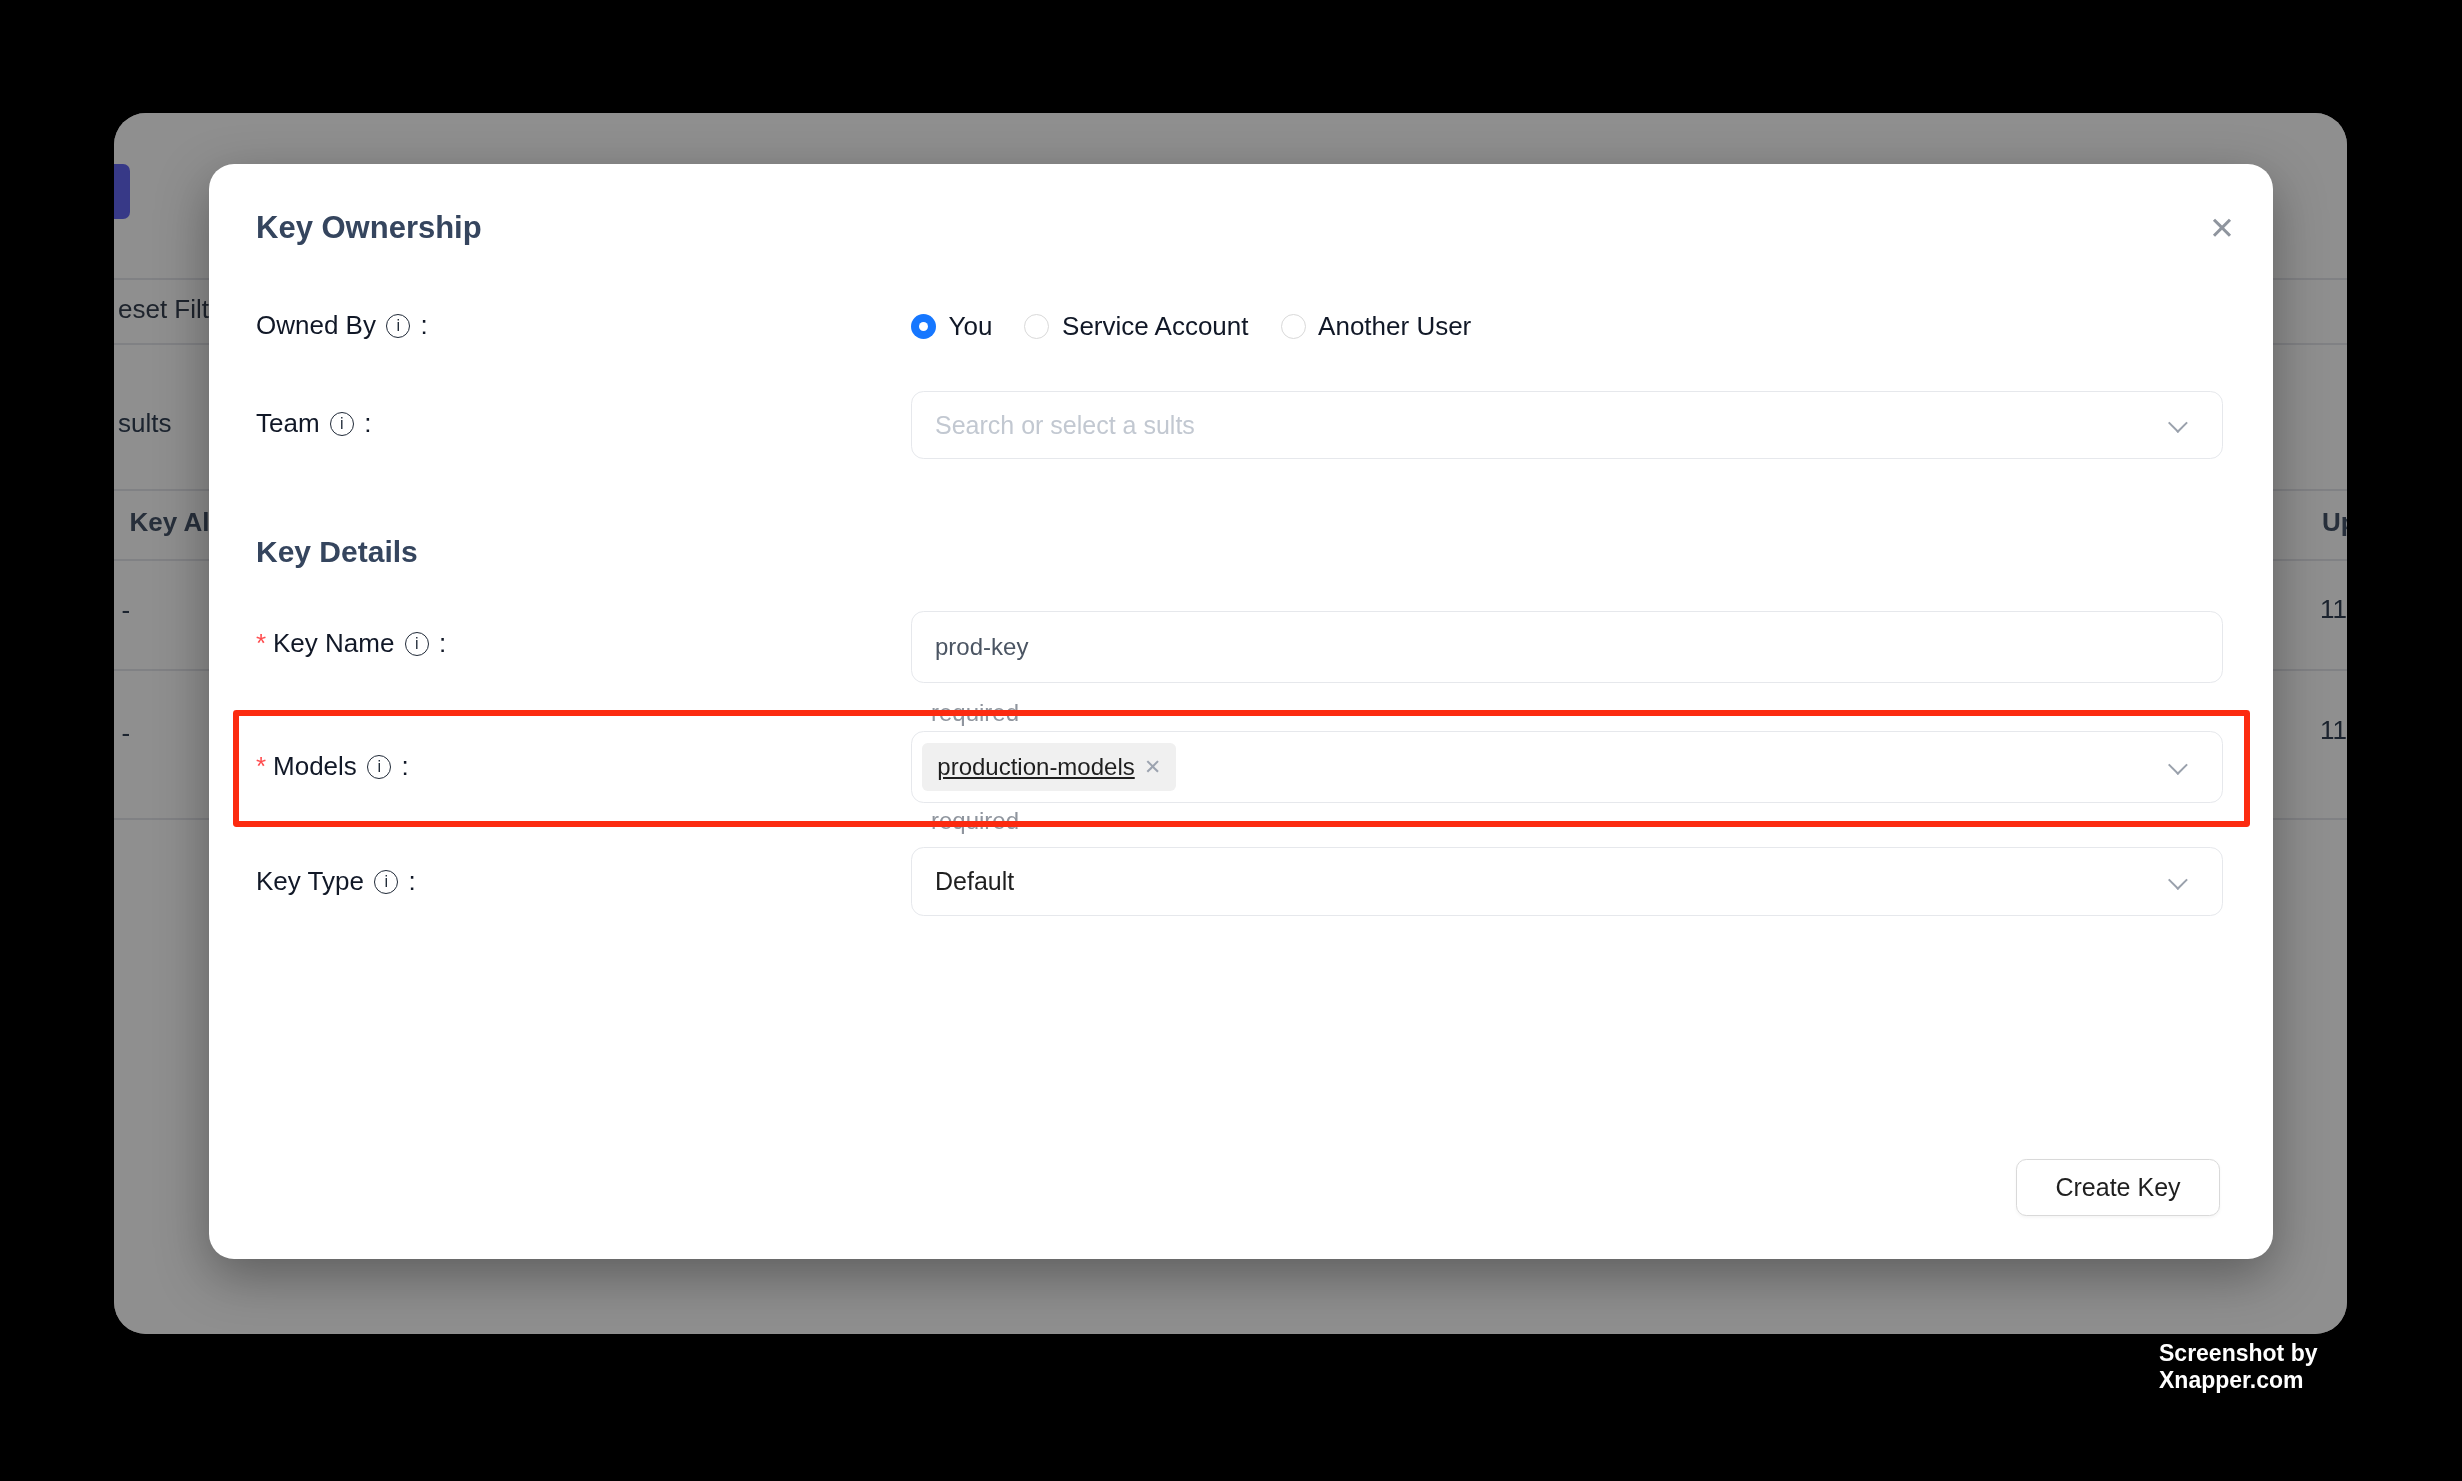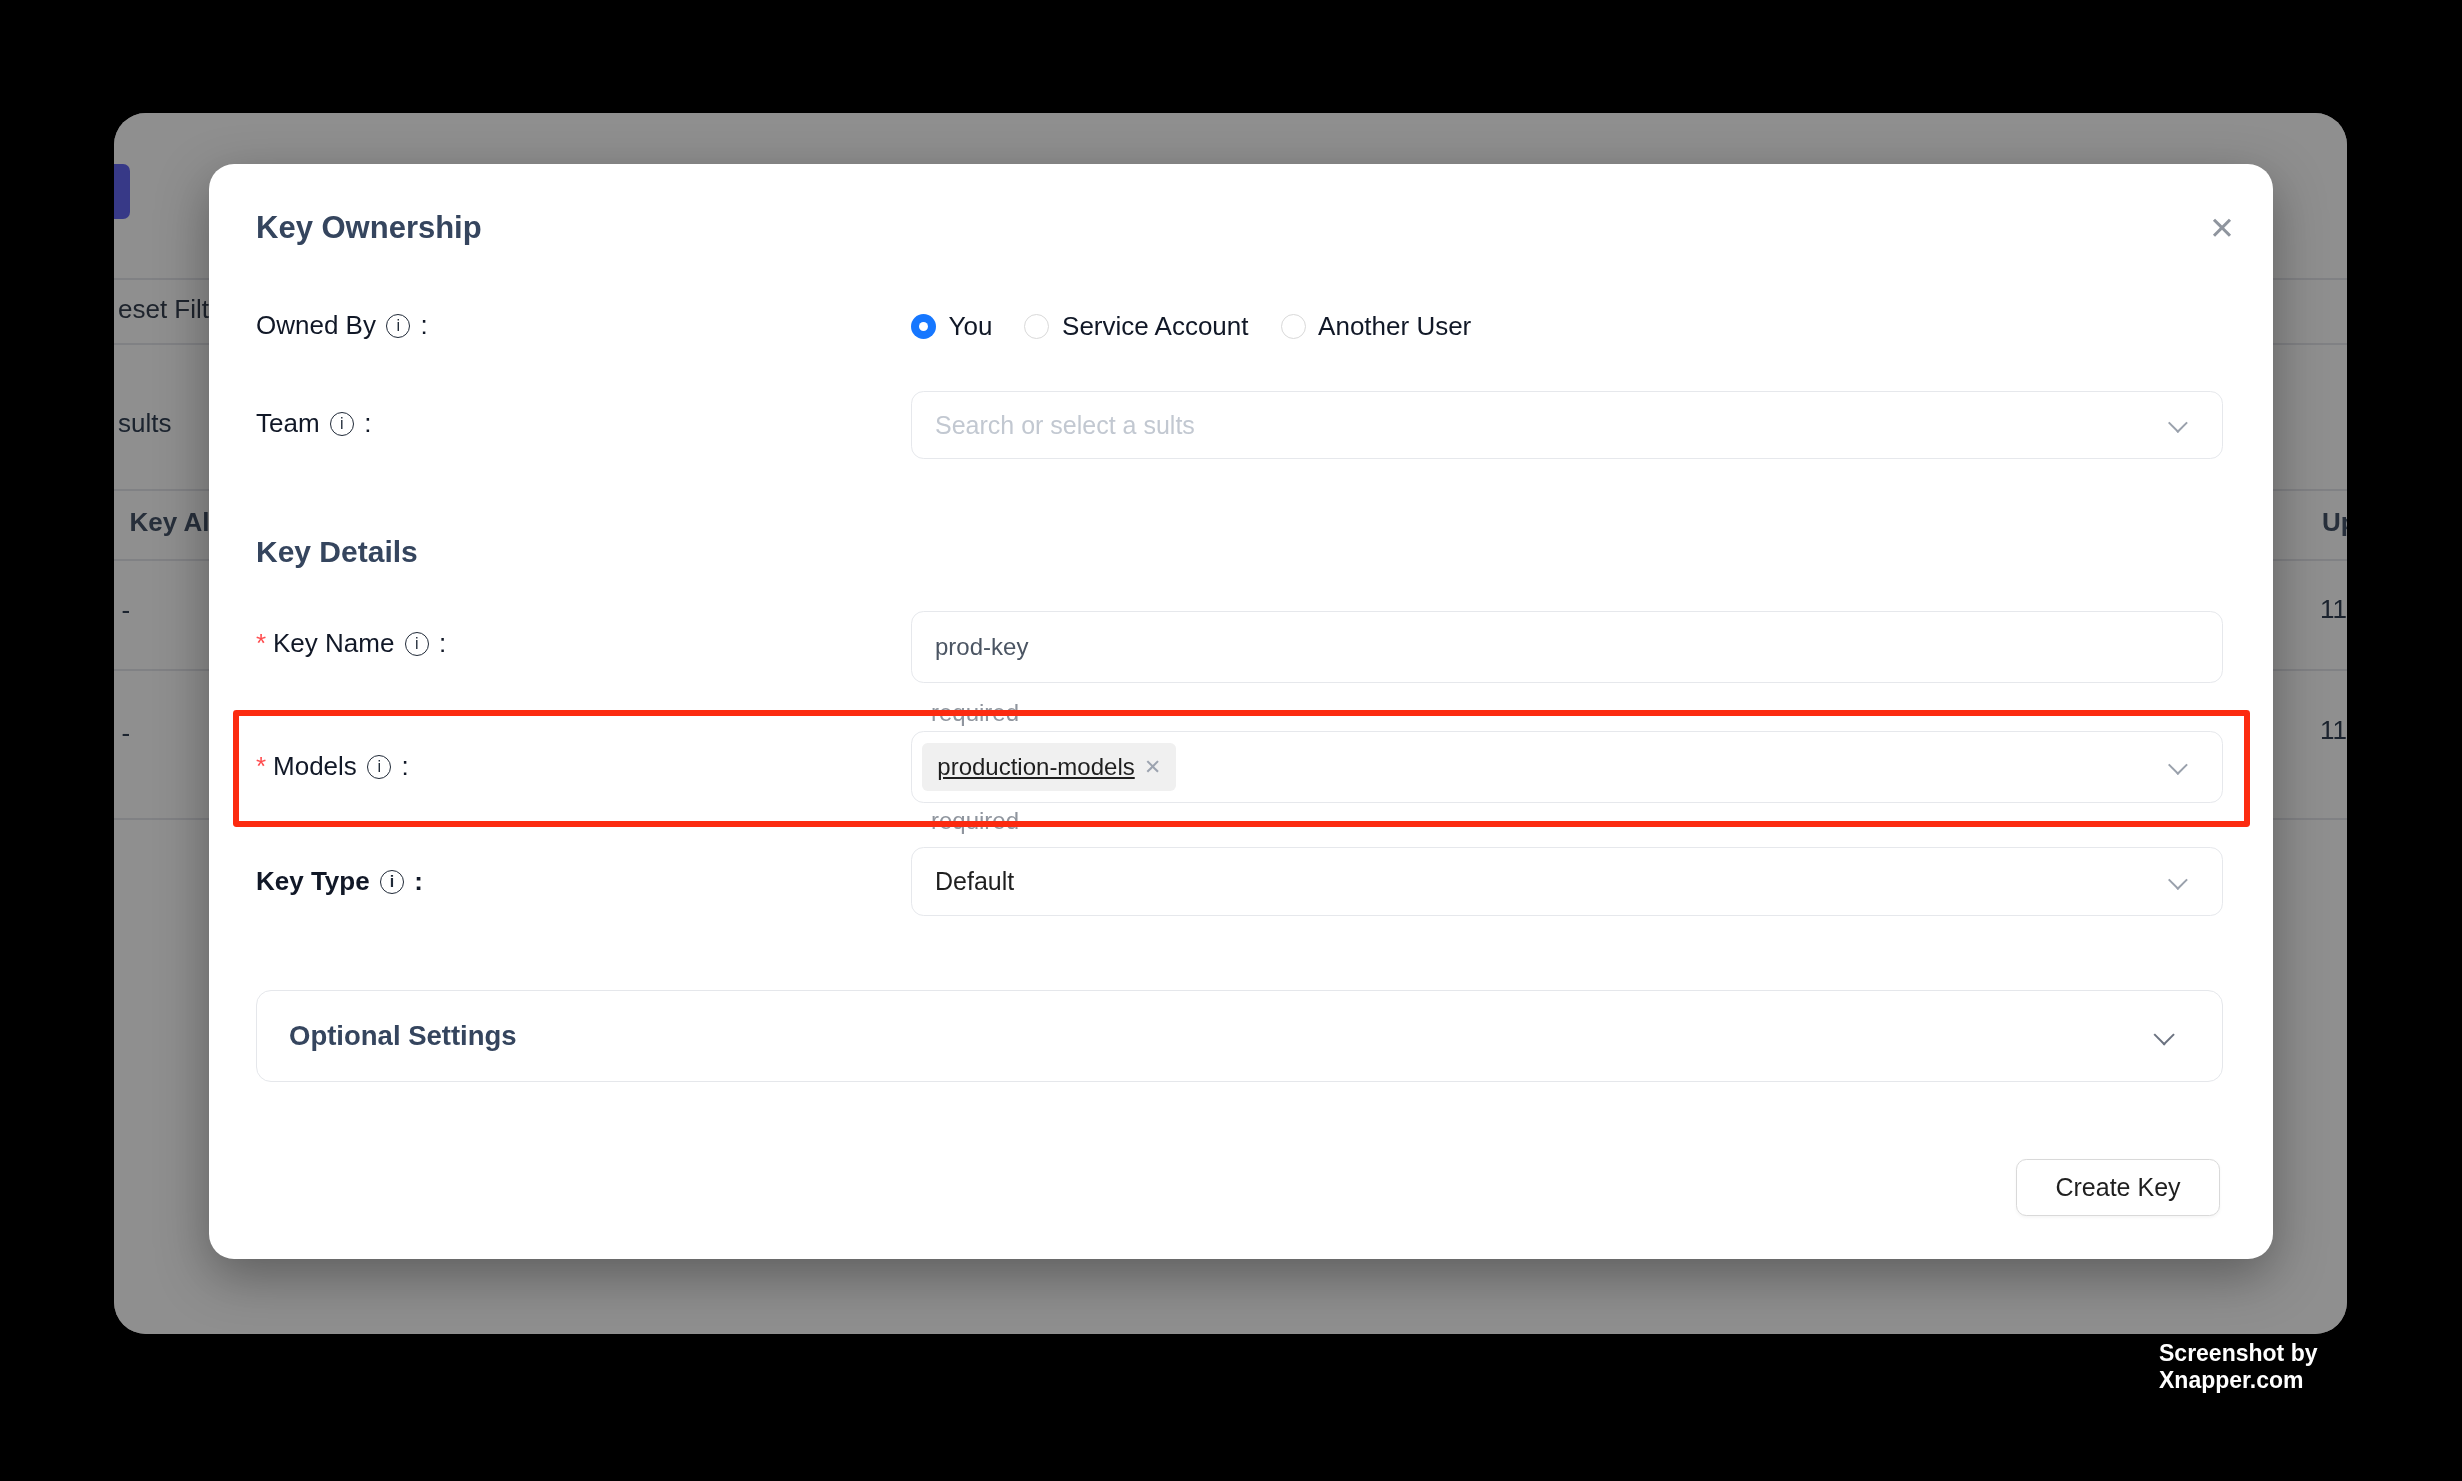--- a/index.html
+++ b/index.html
@@ -164,33 +164,29 @@
       <span class="tag-pill">
         <span class="tag-text">production-models</span>
         <span class="tag-remove">✕</span>
       </span>
       <span class="chevron"></span>
     </div>
     <div class="required-msg" style="top:643px;">required</div>
 
     <div class="annotation-box"></div>
 
-    <div class="field-label" style="top:702px;font-weight:bold;">
+    <div class="field-label" style="top:702px;">
       <span>Key Type</span>
       <span class="info-icon">i</span>
       <span class="colon">:</span>
     </div>
     <div class="control" style="top:683px; height:69px;">
       <span class="select-text">Default</span>
       <span class="chevron"></span>
     </div>
 
-    <div class="optional-panel">
-      <span class="optional-title">Optional Settings</span>
-      <span class="optional-chevron"></span>
-    </div>
 
     <div class="create-btn">Create Key</div>
   </div>
 
   <div class="watermark">Screenshot by Xnapper.com</div>
 </div>
 
 
 </body></html>

